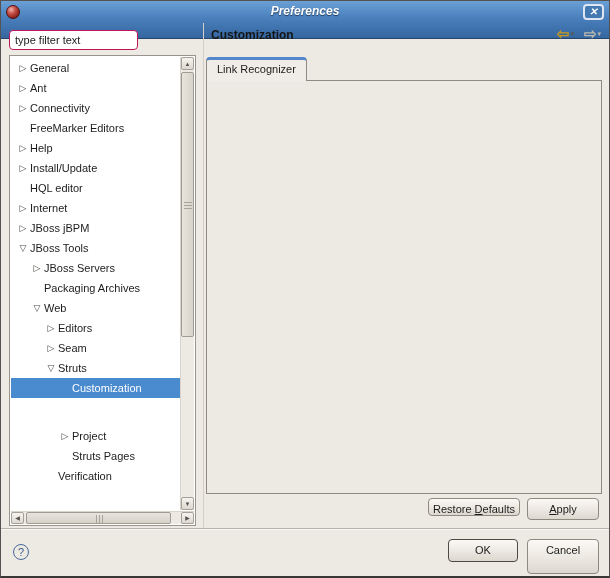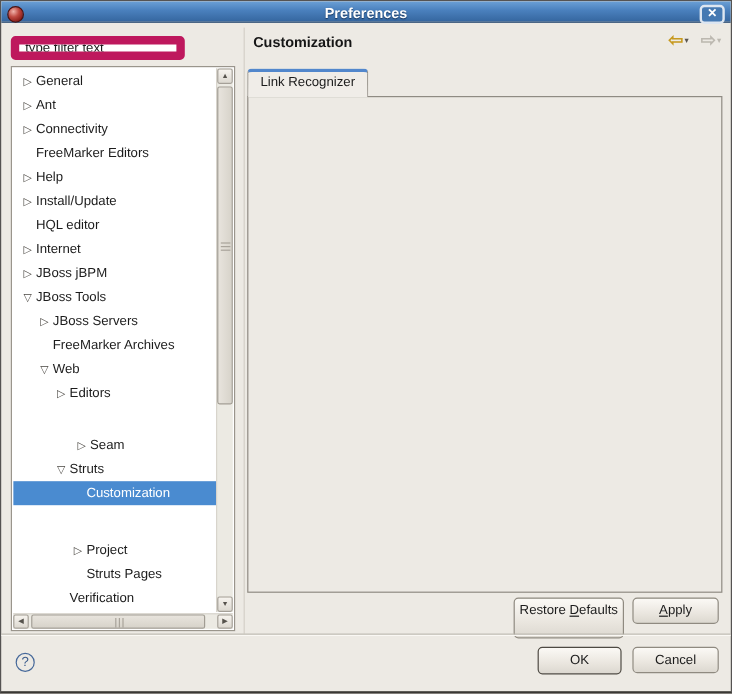--- a/index.html
+++ b/index.html
@@ -9,45 +9,46 @@
     font-size: 11px;
     color: #1c1c1c;
     background: #edeae4;
     position: relative;
     border: 1px solid #555352;
     border-bottom: 2px solid #3a3834;
     overflow: hidden;
   }
   
   .titlebar {
-    position:absolute; left:0; right:0; top:0; height:18px;
+    position:absolute; left:0; right:0; top:0; height:38px;
     background: linear-gradient(#6ba0d6 0%, #4a80bd 45%, #35669f 100%);
     border-bottom: 1px solid #24466e;
+    font-style: italic;
   }
   .win-icon {
     position:absolute; left:5px; top:4px; width:14px; height:14px;
     border-radius:50%;
     background: radial-gradient(circle at 35% 30%, #f0b3ab 0%, #c04a42 40%, #8c1f1a 75%, #5e120f 100%);
     border:1px solid #4c1210;
   }
   .win-title {
     position:absolute; left:0; right:0; top:0; height:22px;
     text-align:center; line-height:21px; font-weight:bold; font-size:12px;
     color:#fff; text-shadow: 0 1px 1px rgba(10,30,60,.75);
   }
   .win-close {
     position:absolute; right:5px; top:3px; width:21px; height:16px;
     background:#4579b2; border:2px solid #dde6f1; border-radius:4px;
     color:#fff; font-weight:bold; font-size:10px; text-align:center; line-height:12px;
     cursor:default;
   }
   
   .filter-input {
-    position:absolute; left:8px; top:29px; width:145px; height:20px;
-    border:7px solid #be185d; border-radius:4px; background:#fff;
+    position:absolute; left:8px; top:29px; width:129px; height:20px;
+    border:1px solid #be185d; border-radius:4px; background:#fff;
     padding:0 5px; font-family:"Liberation Sans",sans-serif; font-size:11px; color:#1c1c1c;
   }
   .tree-box {
     position:absolute; left:8px; top:54px; width:187px; height:471px;
     background:#fff; border:1px solid #9a958c;
   }
   .tree-items {
     position:absolute; left:1px; top:2px; right:15px; bottom:14px;
     overflow:hidden;
   }
@@ -131,24 +132,24 @@
   
   .btn {
     position:absolute; background:linear-gradient(#fbf9f5,#eae6df 60%,#dcd8d0);
     border:1px solid #8f8a80; border-radius:4px; text-align:center;
     font-size:11px; color:#1c1c1c; cursor:default;
   }
   .btn.disabled { color:#a8a398; background:linear-gradient(#f1eee8,#e5e1d9); border-color:#b7b2a8; }
   .btn-add    { left:526px; top:80px;  width:72px; height:24px; line-height:22px; }
   .btn-edit   { left:526px; top:108px; width:72px; height:24px; line-height:22px; }
   .btn-delete { left:526px; top:136px; width:72px; height:24px; line-height:22px; }
-  .btn-restore{ left:427px; top:497px; width:92px; height:34px; line-height:20px; }
+  .btn-restore{ left:427px; top:497px; width:92px; height:18px; line-height:20px; }
   .btn-apply  { left:526px; top:497px; width:72px; height:22px; line-height:20px; }
   .btn-ok     { left:447px; top:538px; width:70px; height:23px; line-height:21px; border-color:#4e4a43; }
-  .btn-cancel { left:526px; top:538px; width:72px; height:22px; line-height:21px; }
+  .btn-cancel { left:526px; top:538px; width:72px; height:35px; line-height:21px; }
   
   .footer-sep { position:absolute; left:0; right:0; top:527px; height:2px;
     border-top:1px solid #b7b3ab; border-bottom:1px solid #faf8f4; }
   .help-btn {
     position:absolute; left:12px; top:543px; width:16px; height:16px;
     border:1px solid #47699a; border-radius:50%; color:#3c5c8c;
     font-size:11px; text-align:center; line-height:14px; cursor:default;
   }
 </style>
 </head>
@@ -168,24 +169,24 @@
       <div class="tree-item" style="padding-left: 5px;"><span class="expander">▷</span><span>Ant</span></div>
       <div class="tree-item" style="padding-left: 5px;"><span class="expander">▷</span><span>Connectivity</span></div>
       <div class="tree-item" style="padding-left: 5px;"><span class="expander"></span><span>FreeMarker Editors</span></div>
       <div class="tree-item" style="padding-left: 5px;"><span class="expander">▷</span><span>Help</span></div>
       <div class="tree-item" style="padding-left: 5px;"><span class="expander">▷</span><span>Install/Update</span></div>
       <div class="tree-item" style="padding-left: 5px;"><span class="expander"></span><span>HQL editor</span></div>
       <div class="tree-item" style="padding-left: 5px;"><span class="expander">▷</span><span>Internet</span></div>
       <div class="tree-item" style="padding-left: 5px;"><span class="expander">▷</span><span>JBoss jBPM</span></div>
       <div class="tree-item" style="padding-left: 5px;"><span class="expander">▽</span><span>JBoss Tools</span></div>
       <div class="tree-item" style="padding-left: 19px;"><span class="expander">▷</span><span>JBoss Servers</span></div>
-      <div class="tree-item" style="padding-left: 19px;"><span class="expander"></span><span>FreeMarker Archives</span></div>
+      <div class="tree-item" style="padding-left: 19px;"><span class="expander"></span><span>Packaging Archives</span></div>
       <div class="tree-item" style="padding-left: 19px;"><span class="expander">▽</span><span>Web</span></div>
       <div class="tree-item" style="padding-left: 33px;"><span class="expander">▷</span><span>Editors</span></div>
-      <div class="tree-item" style="padding-left: 50px; margin-top: 23px;"><span class="expander">▷</span><span>Seam</span></div>
+      <div class="tree-item" style="padding-left: 33px;"><span class="expander">▷</span><span>Seam</span></div>
       <div class="tree-item" style="padding-left: 33px;"><span class="expander">▽</span><span>Struts</span></div>
       <div class="tree-item selected" style="padding-left: 47px;"><span class="expander"></span><span>Customization</span></div>
       <div class="tree-item" style="padding-left: 47px; margin-top: 28px;"><span class="expander">▷</span><span>Project</span></div>
       <div class="tree-item" style="padding-left: 47px;"><span class="expander"></span><span>Struts Pages</span></div>
       <div class="tree-item" style="padding-left: 33px;"><span class="expander"></span><span>Verification</span></div>
     </div>
   <div class="vscroll">
     <div class="sb-btn sb-up"><span>▲</span></div>
     <div class="v-thumb">
       <div class="grip-v" style="top:129px"></div>

